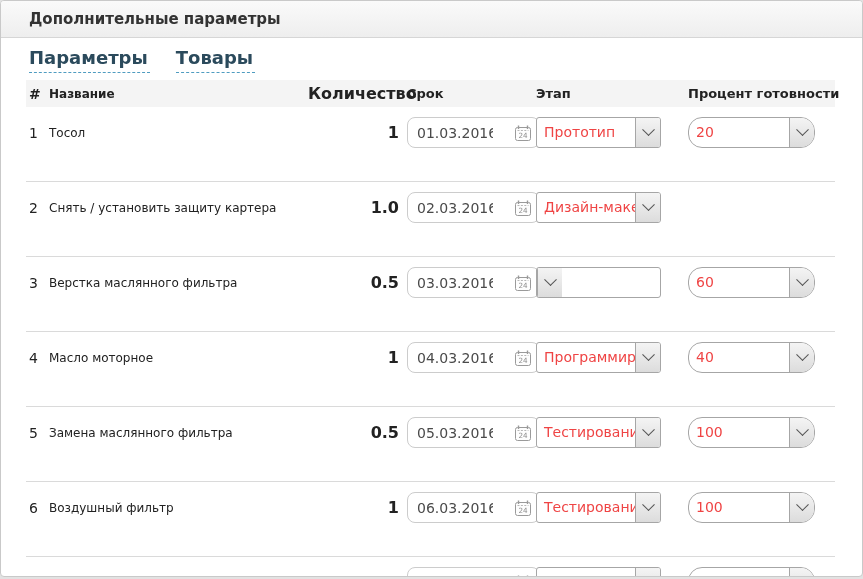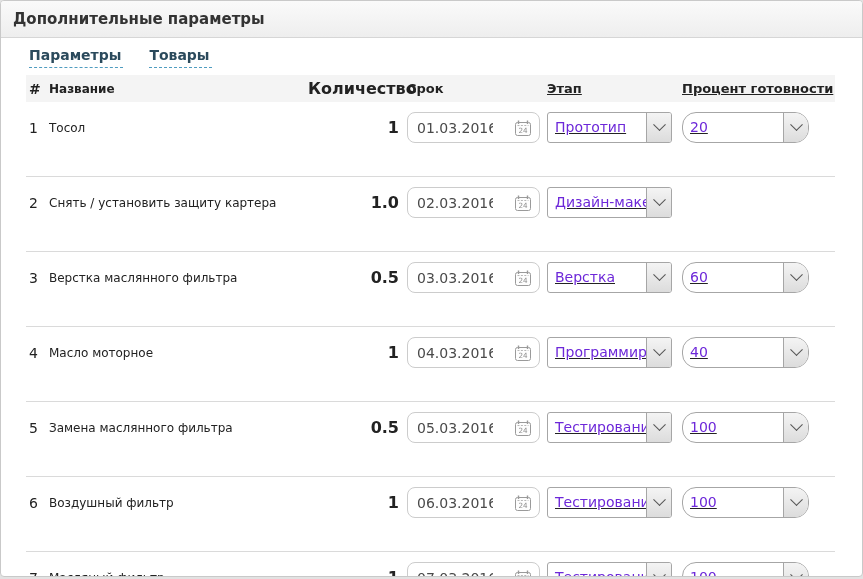--- a/index.html
+++ b/index.html
@@ -15,50 +15,50 @@
     background:#fff;
     border:1px solid #c9c9c9;
     border-radius:4px;
     overflow:hidden;
   }
   .panel-header {
     height:36px;
     background:linear-gradient(#fafafa,#eeeeee);
     border-bottom:1px solid #d6d6d6;
     display:flex; align-items:center;
-    padding-left:12px;
+    padding-left:28px;
     font-size:15px; font-weight:bold; color:#333;
   }
   .tabs {
     margin:9px 0 7px 28px;
     display:flex;
   }
   .tab {
-    font-size:14px; font-weight:bold; color:#2b4a5c;
+    font-size:18px; font-weight:bold; color:#2b4a5c;
     border-bottom:1px dashed #4f9cc0;
     padding:0 2px 4px 0;
     margin-right:26px;
     cursor:pointer;
     text-align:right;
   }
   .thead {
     margin-left:25px; width:809px; height:27px;
     background:#f4f4f4;
     display:flex; align-items:center;
     font-size:13px; font-weight:bold; color:#222;
   }
   .rows { margin-left:25px; width:809px; }
   .row { height:64px; border-bottom:1px solid #dadada; }
   .row-content { display:flex; align-items:center; height:31px; margin-top:10px; }
   .c-idx  { width:20px; padding-left:3px; font-size:14px; }
   .c-name { width:259px; font-size:12px; white-space:nowrap; overflow:visible; }
   .c-qty  { width:91px; text-align:right; font-size:16px; font-weight:bold; }
   .c-date { margin-left:8px; width:114px; }
-  .c-stage{ margin-left:26px; width:125px;text-decoration:underline; }
-  .c-pct  { margin-left:10px; width:127px; white-space:nowrap;text-decoration:underline; }
+  .c-stage{ margin-left:15px; width:125px; }
+  .c-pct  { margin-left:27px; width:127px; white-space:nowrap; }
   .thead .c-qty { font-weight:bold; }
 
   .date-input {
     width:133px; height:31px; box-sizing:border-box;
     border:1px solid #ccc; border-radius:8px;
     background:#fff;
     display:flex; align-items:center; justify-content:space-between;
     padding:0 7px 0 9px;
   }
   .date-input input {
@@ -72,21 +72,21 @@
     height:31px; box-sizing:border-box;
     border:1px solid #a6a6a6; border-radius:3px;
     background:#fff;
     display:flex; overflow:hidden;
     cursor:default;
   }
   .sel-w1 { width:125px; }
   .sel-w2 { width:127px;border-radius:14px; }
   .sel-text {
     flex:1 1 auto; padding:0 2px 0 7px;
-    line-height:28px; font-size:14px; color:#6d28d9;
+    line-height:28px; font-size:14px; color:#ef4444;
     white-space:nowrap; overflow:hidden;
   }
   .sel-arrow {
     flex:0 0 24px; width:24px;
     background:linear-gradient(#f4f4f4,#dcdcdc);
     border-left:1px solid #a6a6a6;
     display:flex; align-items:center; justify-content:center;
   }
   .chev {
     display:block; width:8px; height:8px;
@@ -191,21 +191,20 @@
             <rect x="0.5" y="2.5" width="15" height="13" rx="2" fill="#fdfdfd" stroke="#9a9a9a"></rect>
             <line x1="3.5" y1="0.5" x2="3.5" y2="4" stroke="#9a9a9a" stroke-width="1.4"></line>
             <line x1="12.5" y1="0.5" x2="12.5" y2="4" stroke="#9a9a9a" stroke-width="1.4"></line>
             <line x1="2.5" y1="5.5" x2="13.5" y2="5.5" stroke="#b7b7b7" stroke-dasharray="2 1.4"></line>
             <text x="8" y="13" font-size="7.2" fill="#8e8e8e" text-anchor="middle" font-family="DejaVu Sans">24</text>
           </svg>
         </div>
       </div>
       <div class="c-stage">
         <div class="select sel-w1">
-          <span class="sel-text">Верстка</span>
           <span class="sel-arrow">
                 <i class="chev"></i>
               </span>
         </div>
       </div>
       <div class="c-pct">
         <div class="select sel-w2">
           <span class="sel-text">60</span>
           <span class="sel-arrow">
                 <i class="chev"></i>

